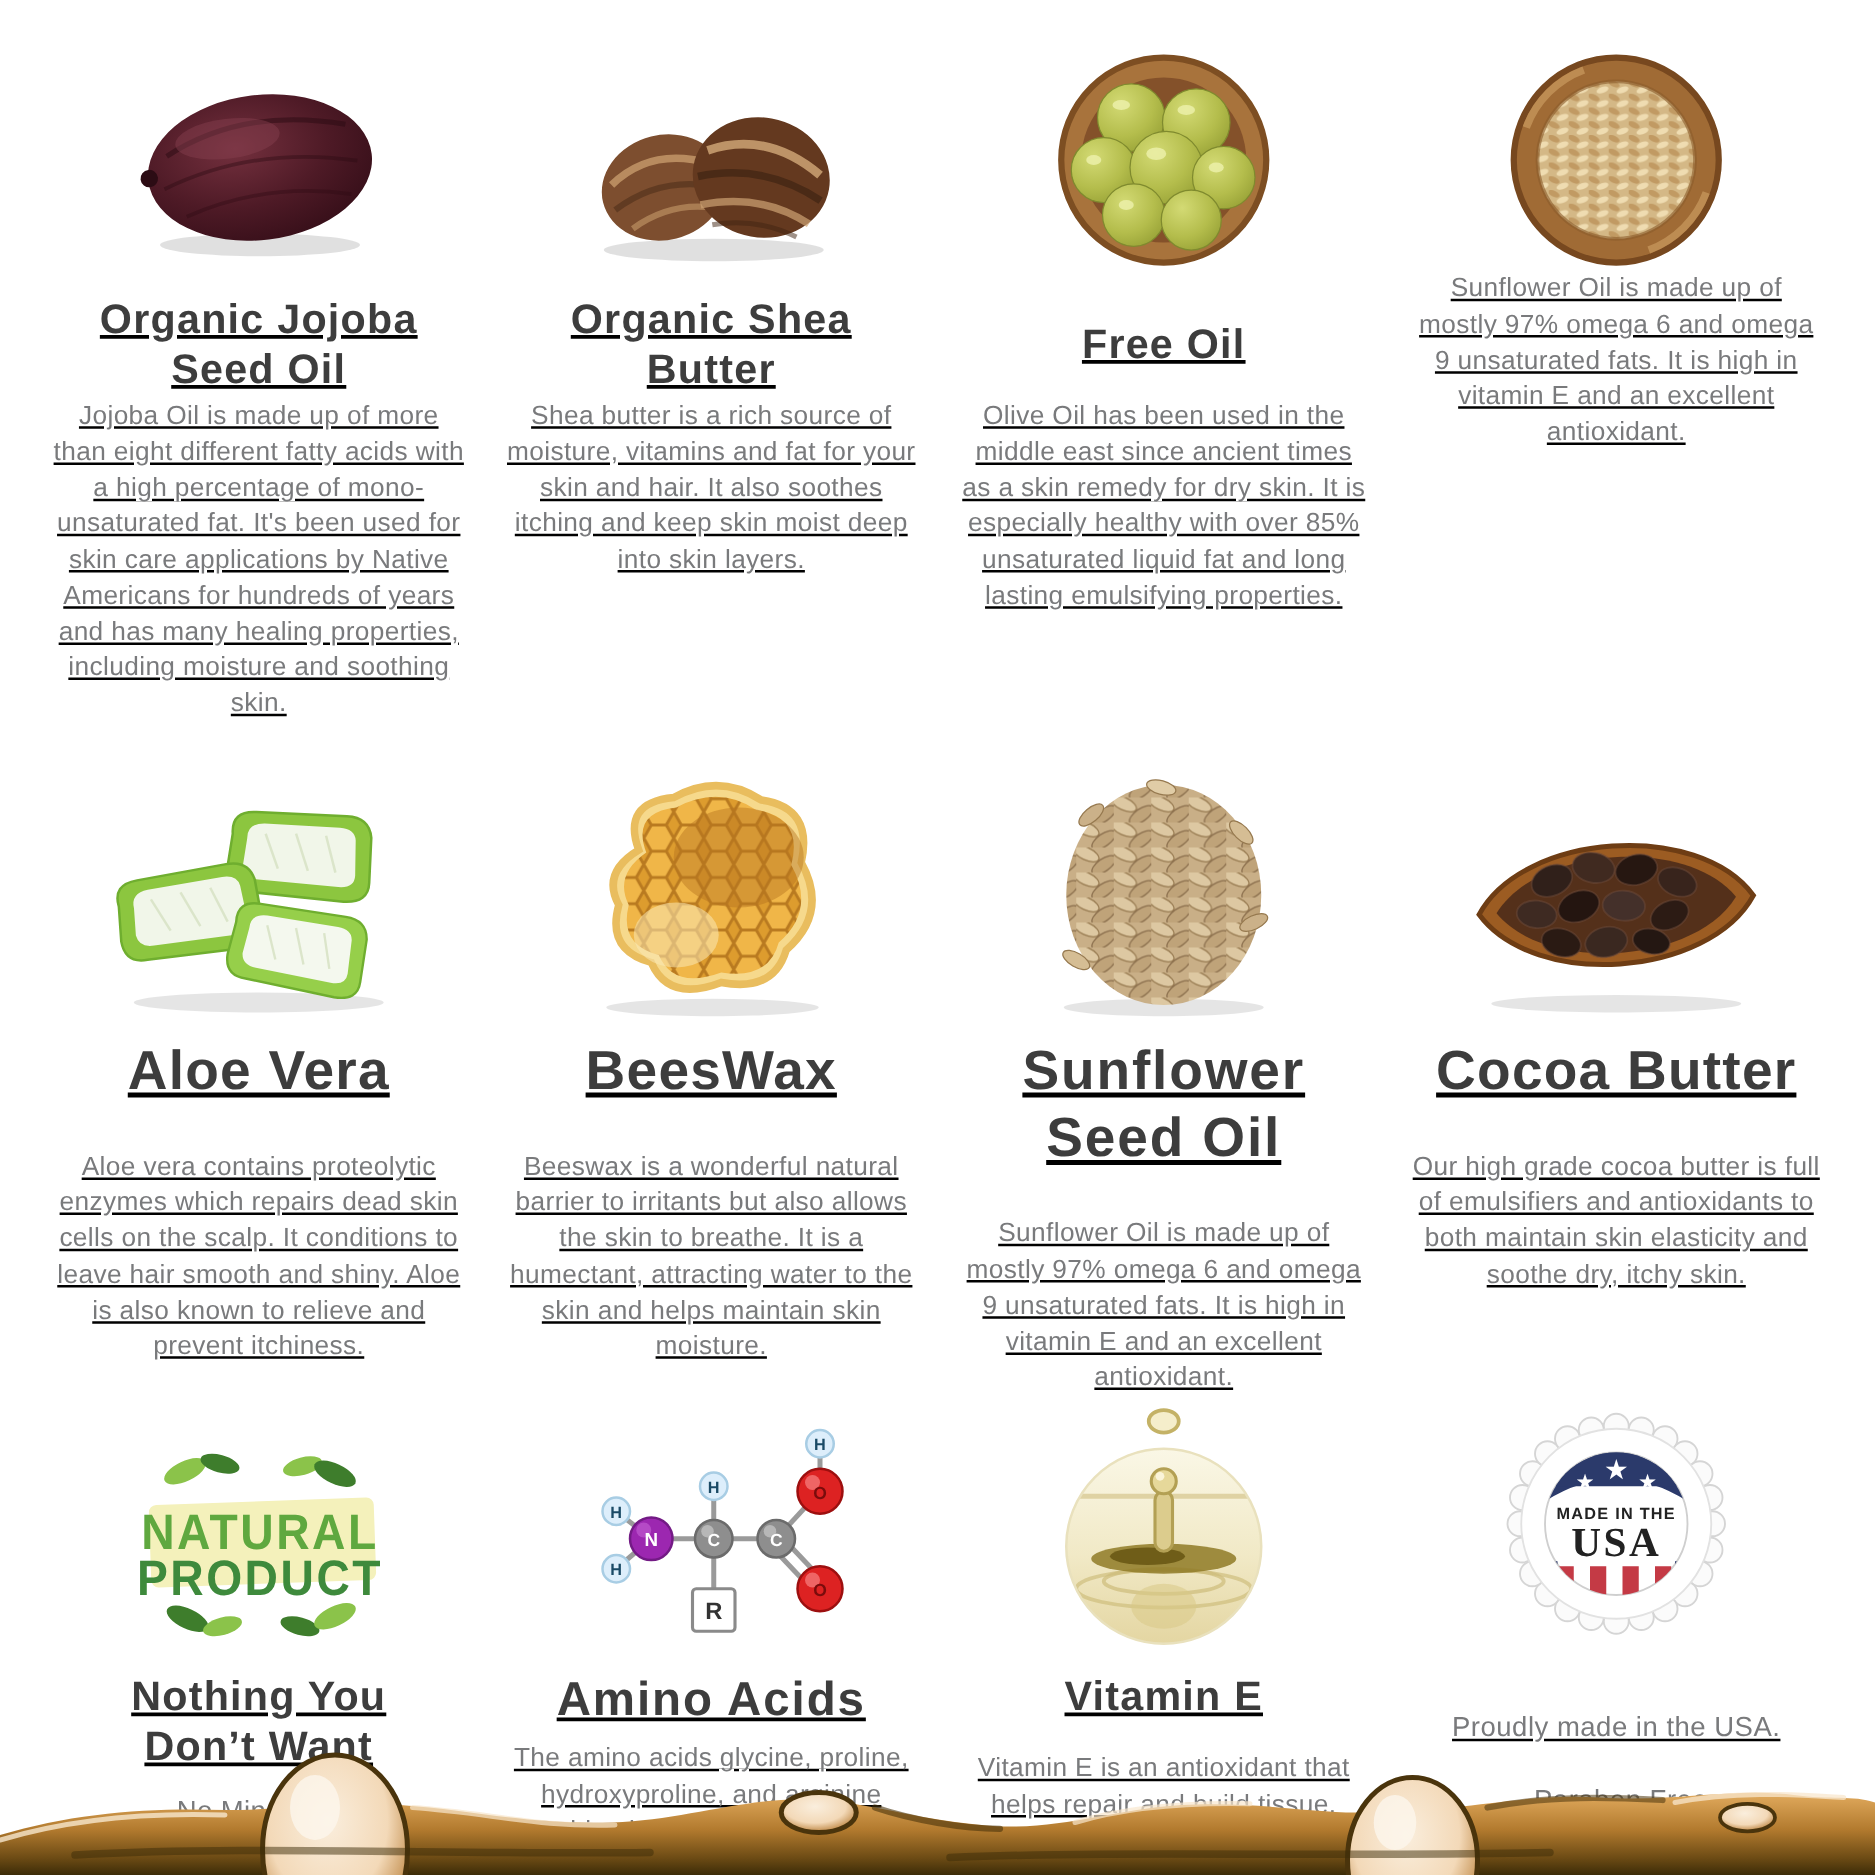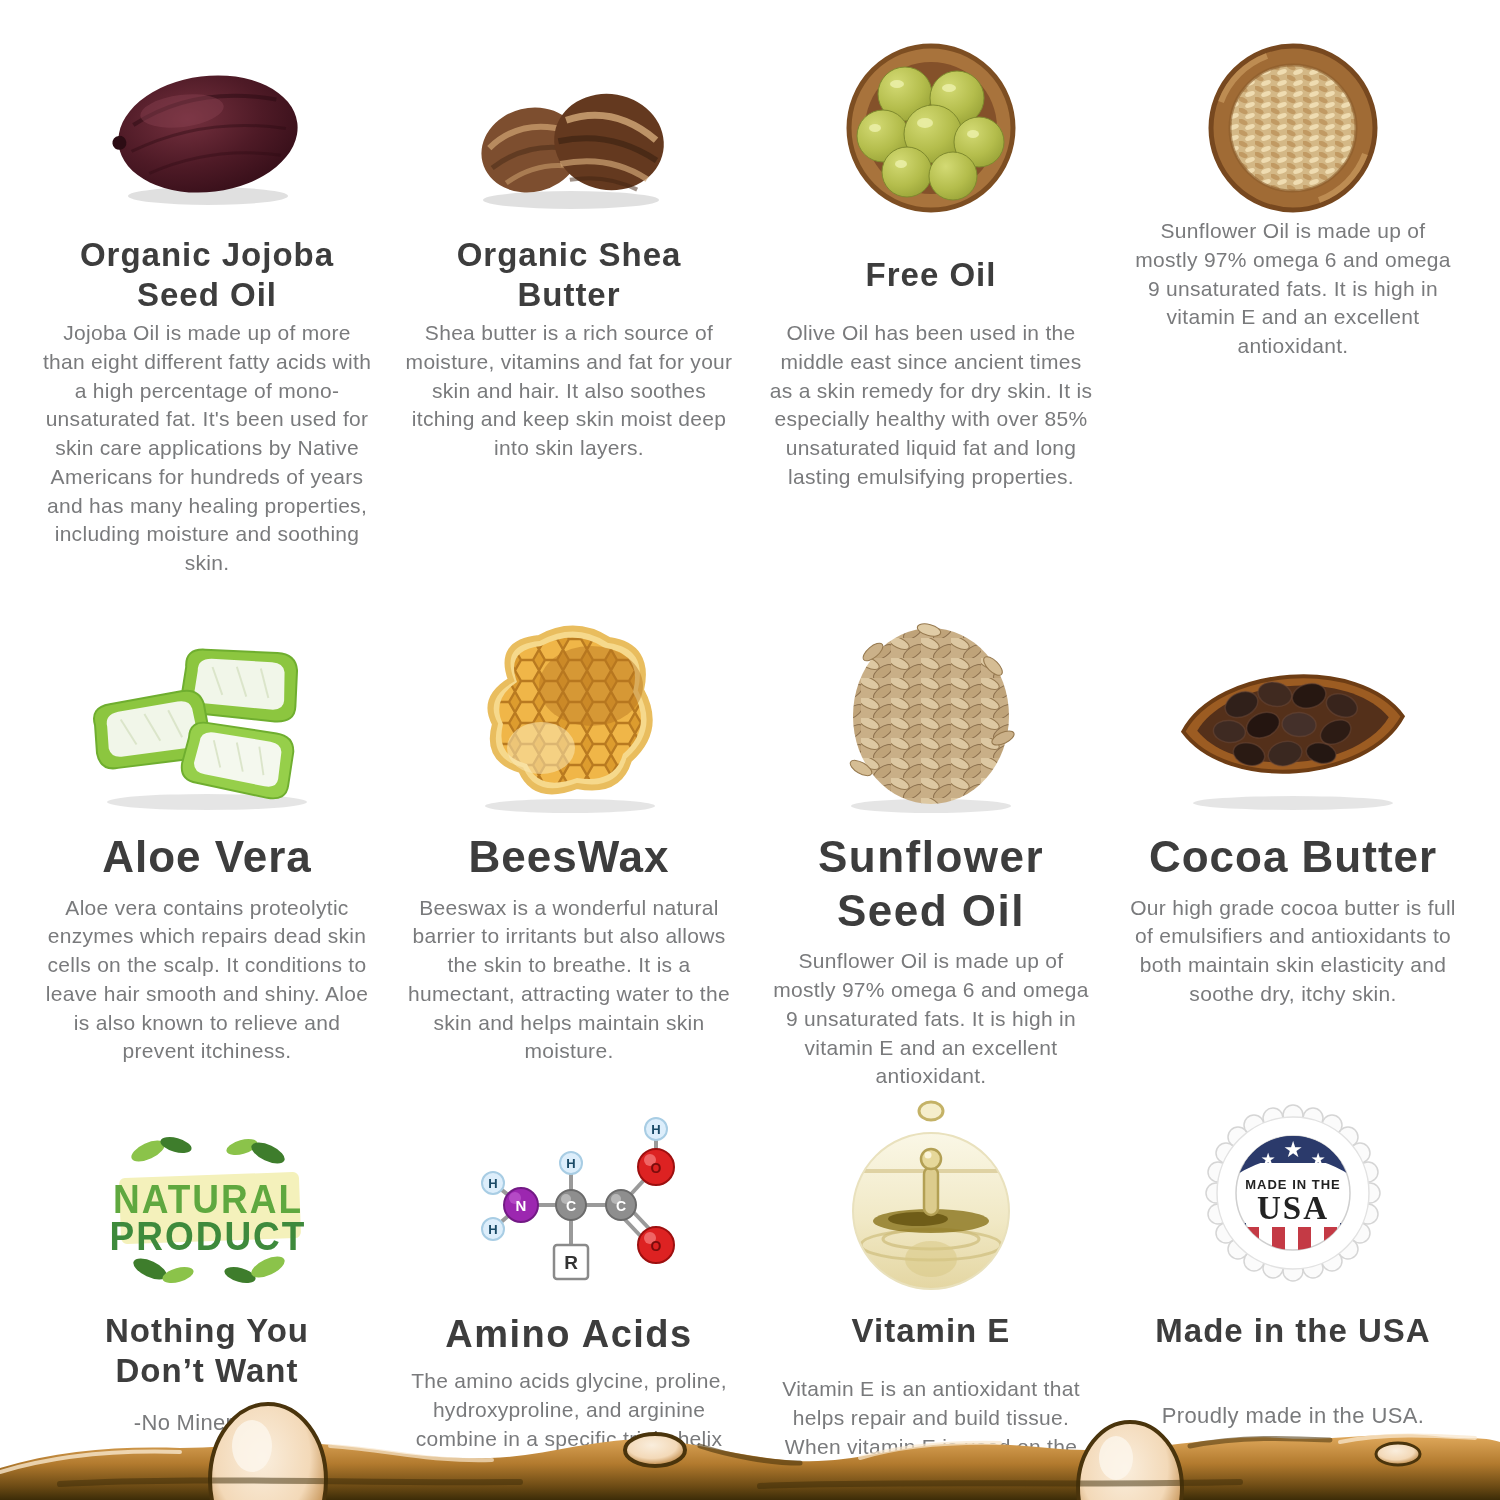--- a/index.html
+++ b/index.html
@@ -1,39 +1,40 @@
 <!DOCTYPE html>
 <html><head>
 <meta charset="utf-8">
 <style>
   html,body{margin:0;padding:0;background:#ffffff;}
   .canvas{
     position:relative;width:1500px;height:1500px;background:#ffffff;overflow:hidden;
     font-family:"Liberation Sans", sans-serif;
+    text-decoration:underline;
   }
   .grid{display:grid;grid-template-columns:repeat(4,1fr);padding:0 26px;}
   .card{display:flex;flex-direction:column;align-items:center;text-align:center;padding:0 12px;}
   .media{display:flex;align-items:flex-end;justify-content:center;}
   .r1 .media{height:178px;margin-top:36px;}
   .r2 .media{height:200px;margin-top:18px;}
   .r3 .media{height:162px;margin-top:16px;}
   .r2{margin-top:18px;}
   .r3{margin-top:22px;}
   .title{
     font-size:33px;font-weight:700;color:#3d3d3d;letter-spacing:1px;
     line-height:1.22;white-space:pre-line;margin-top:20px;
   }
   .r1 .title{min-height:82px;display:flex;align-items:center;justify-content:center;}
   .r2 .title{font-size:44px;margin-top:16px;}
   .title-xl{font-size:38px;letter-spacing:1.5px;}
   .body{
     font-size:21px;color:#797a7c;line-height:1.37;letter-spacing:.3px;
     margin-top:3px;max-width:330px;white-space:pre-line;
   }
-  .r2 .body{margin-top:10px;}
+  .r2 .body{margin-top:36px;}
   .mini-lines{margin-top:14px;}
   .mini-lines .line{font-size:22px;color:#797a7c;line-height:1.5;letter-spacing:.3px;}
   .usa-lines{margin-top:20px;}
   .usa-lines .line{font-size:22px;color:#797a7c;letter-spacing:.4px;margin-top:32px;}
   .body-amino{margin-top:10px;}
   .body-vite{margin-top:24px;}
   .wave{position:absolute;left:0;bottom:0;width:1500px;height:112px;}
 </style>
 </head>
 <body>
@@ -434,21 +435,20 @@
         </g>
         <g fill="#ffffff" font-size="17" text-anchor="middle">
           <text x="74" y="66">★</text>
               <text x="99" y="58" font-size="22">★</text>
               <text x="124" y="66">★</text>
         </g>
         <text x="99" y="90" text-anchor="middle" font-size="13" font-weight="700" fill="#222222" letter-spacing="1" font-family="Liberation Sans, sans-serif">MADE IN THE</text>
         <text x="99" y="120" text-anchor="middle" font-size="33" font-weight="700" fill="#222222" letter-spacing="2" font-family="Liberation Serif, serif">USA</text>
       </svg>
     </div>
-    <div class="title">Made in the USA</div>
     <div class="usa-lines">
       <div class="line">Proudly made in the USA.</div>
       <div class="line">- Paraben Free.</div>
 
     </div>
   </div>
 </div>
 
 <svg class="wave" viewBox="0 0 1500 112" preserveAspectRatio="none">
   <defs>

